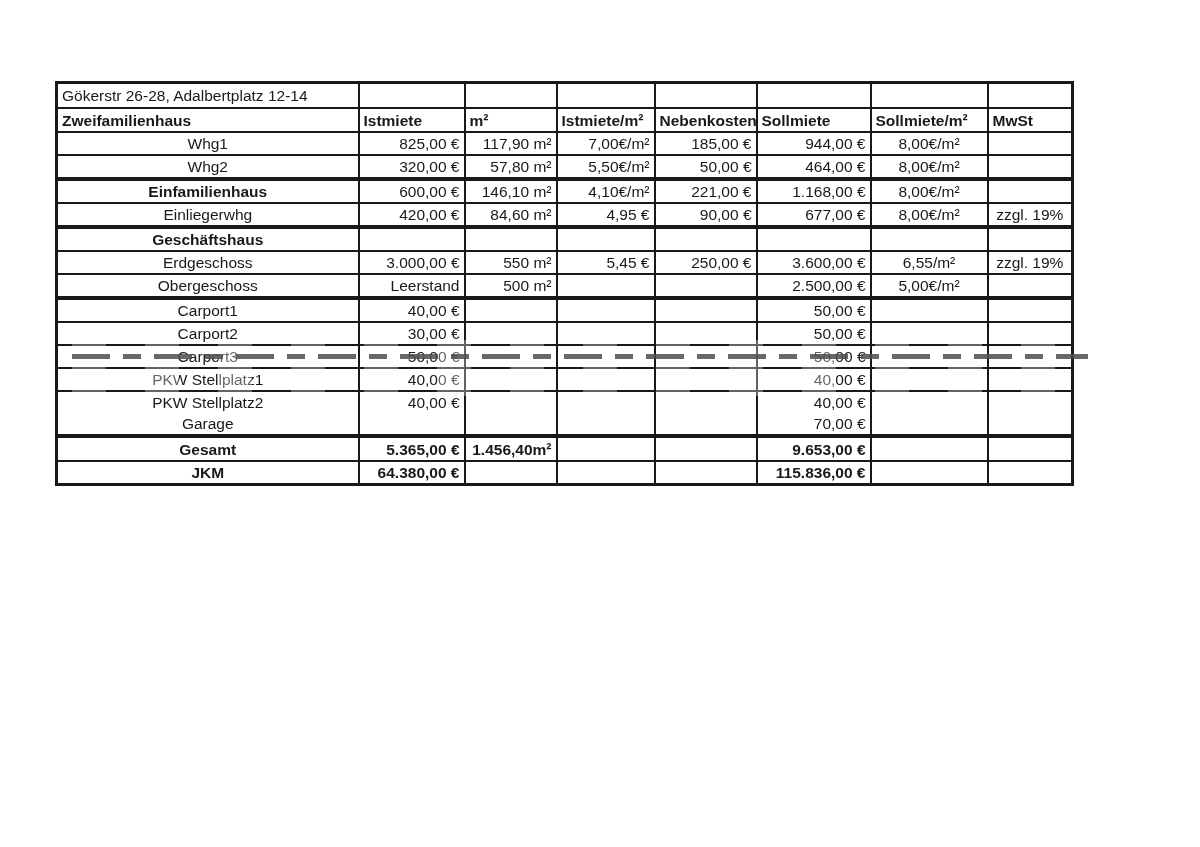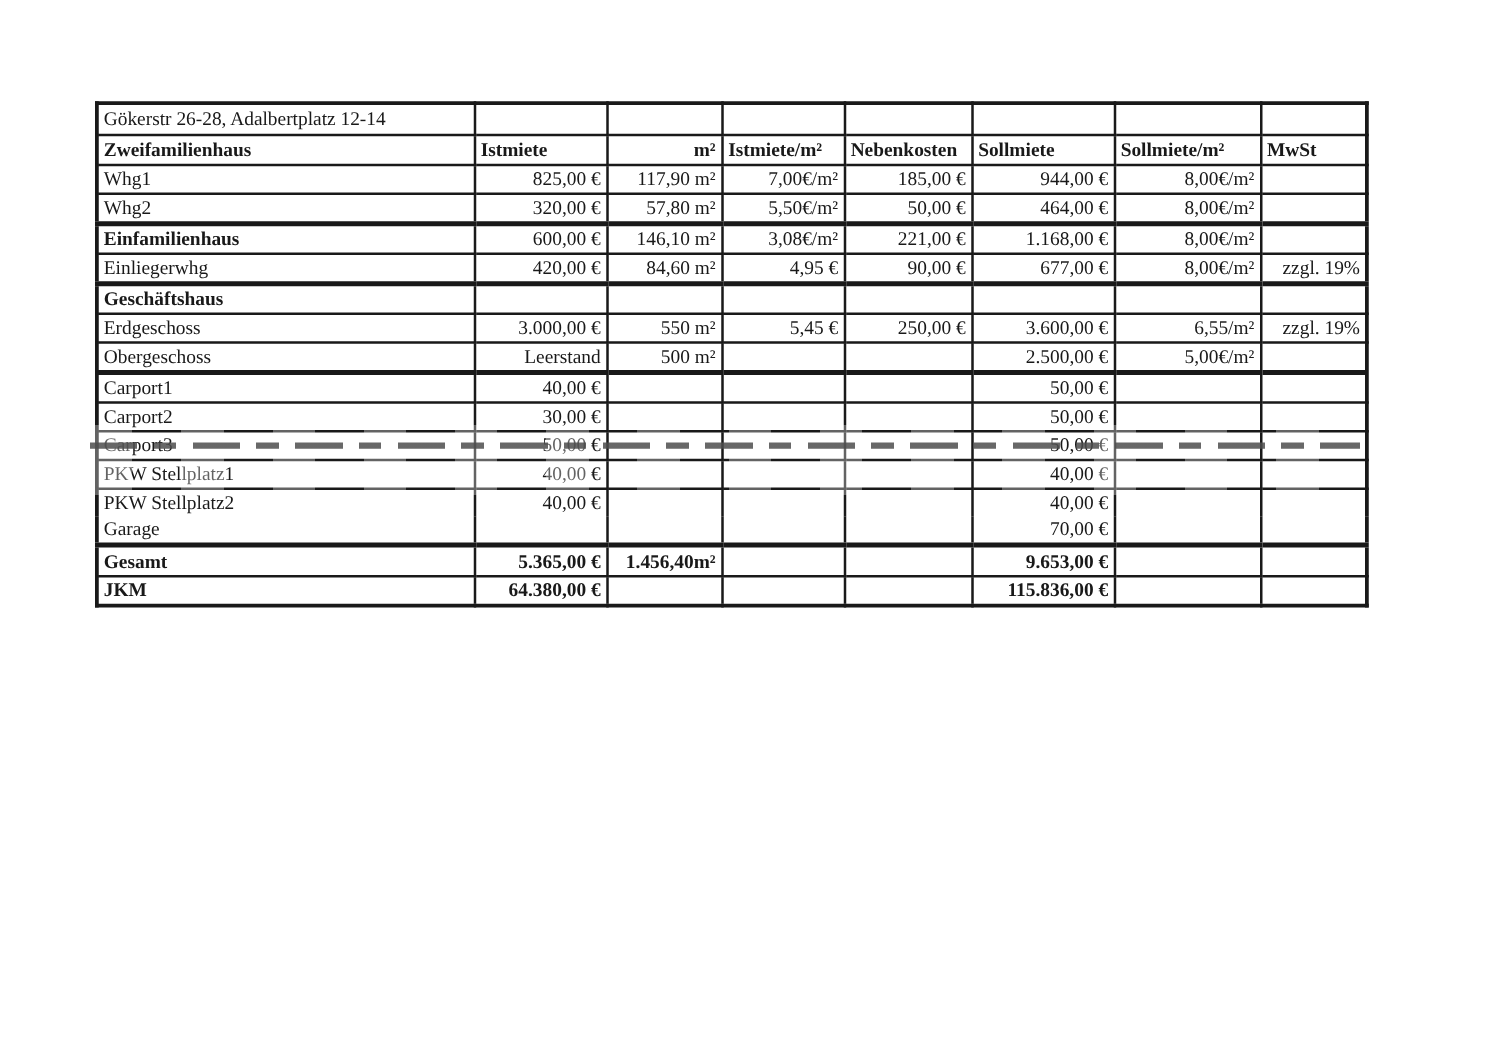--- a/index.html
+++ b/index.html
@@ -1,39 +1,38 @@
 <!DOCTYPE html>
 <html><head>
 <meta charset="utf-8">
 <style>
   html,body{margin:0;padding:0;background:#ffffff;}
   .page{
     position:relative;width:1200px;height:847px;background:#ffffff;
     font-family:"Liberation Sans",sans-serif;color:#191919;overflow:hidden;
   }
   table.rent{
-    position:absolute;left:76px;top:81px;width:1016px;
+    position:absolute;left:55px;top:81px;width:1016px;
     border-collapse:collapse;table-layout:fixed;
     border:3px solid #191919;
-    font-family:Liberation Serif, serif;
   }
   .rent td,.rent th{
     border:2px solid #191919;
     font-size:15.5px;line-height:19px;height:21px;
     padding:0 4px;white-space:nowrap;overflow:hidden;
     font-weight:normal;color:#191919;background:#ffffff;
   }
   .rent thead th{font-weight:bold;text-align:left;height:22px;margin-top:40px;}
-  .rent thead th.c2{text-align:right;}
+  .rent thead th.c2{text-align:left;}
   .title-row td{height:23px;}
   .title-cell{font-weight:bold;font-size:16px;padding-left:18px;}
   
-  .rent td.c0{text-align:left;}
+  .rent td.c0{text-align:center;}
   .rent td.c1,.rent td.c2,.rent td.c3,.rent td.c4,.rent td.c5{text-align:right;}
-  .rent td.c6,.rent td.c7{text-align:right;}
+  .rent td.c6,.rent td.c7{text-align:center;}
   .rent td.left{text-align:right;}
   .rent td.b{font-weight:bold;}
   tr.bold-all td{font-weight:bold;}
   tr.thick-top td{border-top-width:4px;}
   tr.tall td{height:22px;}
   tr.no-bottom td{border-bottom-style:none;border-bottom-width:0;}
   tr.no-top td{border-top-style:none;border-top-width:0;}
   
   .wm-line{
     position:absolute;left:72px;top:354px;width:1016px;height:5px;
@@ -101,21 +100,21 @@
           <td class="c3">5,50€/m²</td>
           <td class="c4">50,00 €</td>
           <td class="c5">464,00 €</td>
           <td class="c6">8,00€/m²</td>
           <td class="c7"></td>
         </tr>
         <tr class="thick-top">
           <td class="c0 b">Einfamilienhaus</td>
           <td class="c1">600,00 €</td>
           <td class="c2">146,10 m²</td>
-          <td class="c3">3,08€/m²</td>
+          <td class="c3">4,10€/m²</td>
           <td class="c4">221,00 €</td>
           <td class="c5">1.168,00 €</td>
           <td class="c6">8,00€/m²</td>
           <td class="c7"></td>
         </tr>
         <tr>
           <td class="c0">Einliegerwhg</td>
           <td class="c1">420,00 €</td>
           <td class="c2">84,60 m²</td>
           <td class="c3">4,95 €</td>

